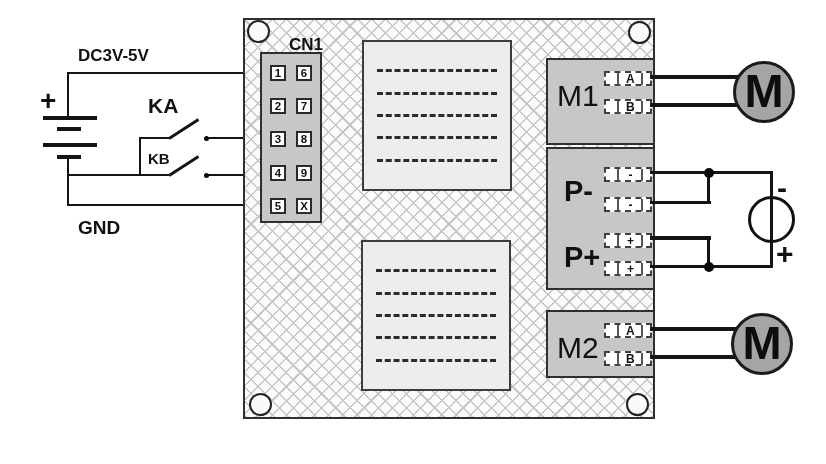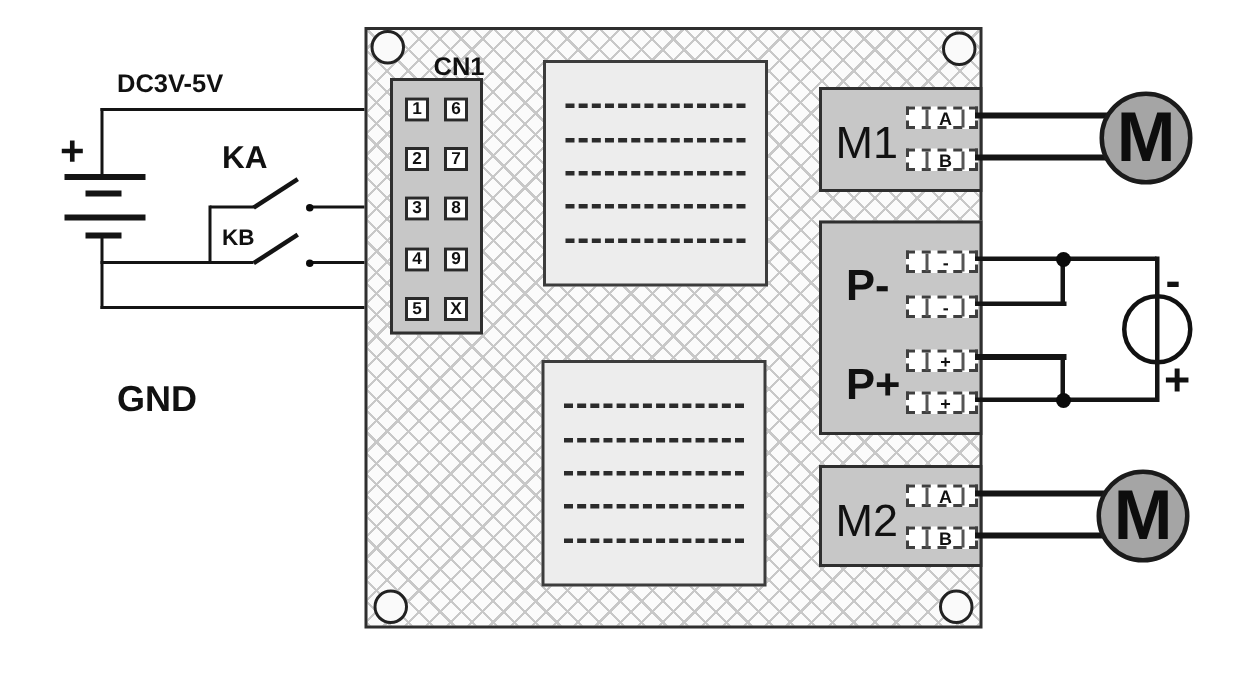--- a/index.html
+++ b/index.html
@@ -70,21 +70,21 @@
     position:absolute; left:748px; top:196px; width:47px; height:47px;
     border-radius:50%; background:#fff; border:3.2px solid #111;
   }
 </style>
 </head>
 <body>
 
 <div id="stage">
 
   <div class="lbl" style="left:78px; top:47px; font-size:17px;">DC3V-5V</div>
-  <div class="lbl" style="left:78px; top:218px; font-size:24px;margin-top:36px;">GND</div>
+  <div class="lbl" style="left:78px; top:218px; font-size:19px;">GND</div>
   <div class="lbl" style="left:40px; top:86px; font-size:28px;">+</div>
   <div class="lbl" style="left:148px; top:95px; font-size:21px;">KA</div>
   <div class="lbl" style="left:148px; top:151px; font-size:15px;">KB</div>
 
   <div class="wire" style="left:66.8px; top:71.8px; width:2.5px; height:46px;"></div>
   <div class="wire" style="left:43px;  top:115.5px; width:54px; height:4px;"></div>
   <div class="wire" style="left:57px;  top:126.5px; width:24px; height:4px;"></div>
   <div class="wire" style="left:43px;  top:143px;  width:54px; height:4px;"></div>
   <div class="wire" style="left:57px;  top:155px;  width:24px; height:4px;"></div>
   <div class="wire" style="left:66.8px; top:157px; width:2.5px; height:49px;"></div>
@@ -133,21 +133,21 @@
     <div class="trace"></div>
   </div>
   <div class="module" style="left:361px; top:240px;">
     <div class="trace"></div>
     <div class="trace"></div>
     <div class="trace"></div>
     <div class="trace"></div>
     <div class="trace"></div>
   </div>
 
-  <div class="block" style="top:58px; height:70px;">
+  <div class="block" style="top:58px; height:87px;">
     <div class="block-label" style="left:9px; top:19px;">M1</div>
     <div class="term" style="top:11px;">
       <span></span>
       <span class="mid">A</span>
       <span></span>
     </div>
     <div class="term" style="top:39px;">
       <span></span>
       <span class="mid">B</span>
       <span></span>

